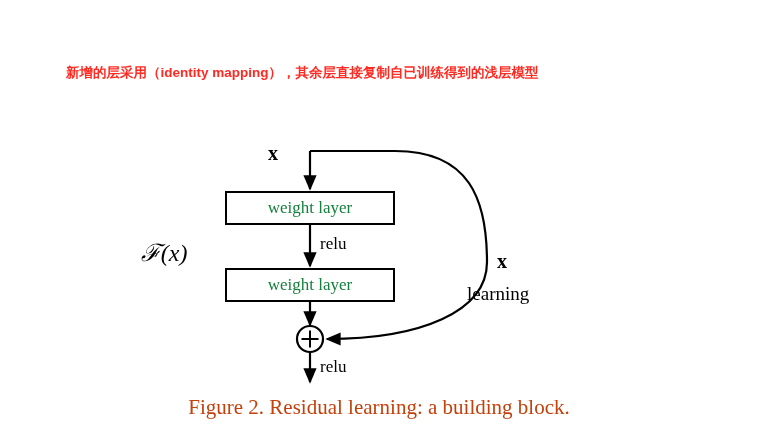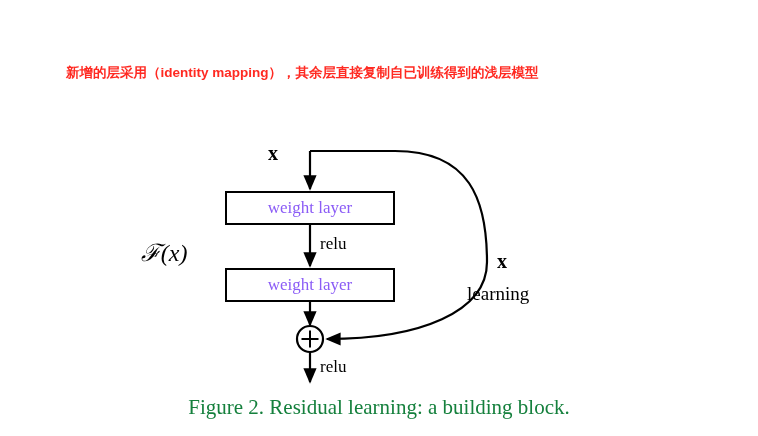--- a/index.html
+++ b/index.html
@@ -51,21 +51,21 @@
     left: 0;
     top: 0;
   }
 
   .blk {
     position: absolute;
     border: 2px solid #000000;
     background: #ffffff;
     font-family: "Liberation Serif", serif;
     font-size: 17px;
-    color: #8b5cf6;
+    color: #15803d;
     display: flex;
     align-items: center;
     justify-content: center;
     box-sizing: border-box;
   }
   #blk-w1 { left: 225px; top: 191px; width: 170px; height: 34px; }
   #blk-w2 { left: 225px; top: 268px; width: 170px; height: 34px; }
 
   .lbl {
     position: absolute;
@@ -89,21 +89,21 @@
   }
 
   #caption {
     position: absolute;
     left: 0;
     top: 395px;
     width: 758px;
     text-align: center;
     font-family: "Liberation Serif", serif;
     font-size: 21px;
-    color: #15803d;
+    color: #c2410c;
   }
 </style>
 </head>
 <body>
 
 <div id="page">
 
   <div class="annot" id="annot-top">新增的层采用（identity mapping），其余层直接复制自已训练得到的浅层模型</div>
 
 

